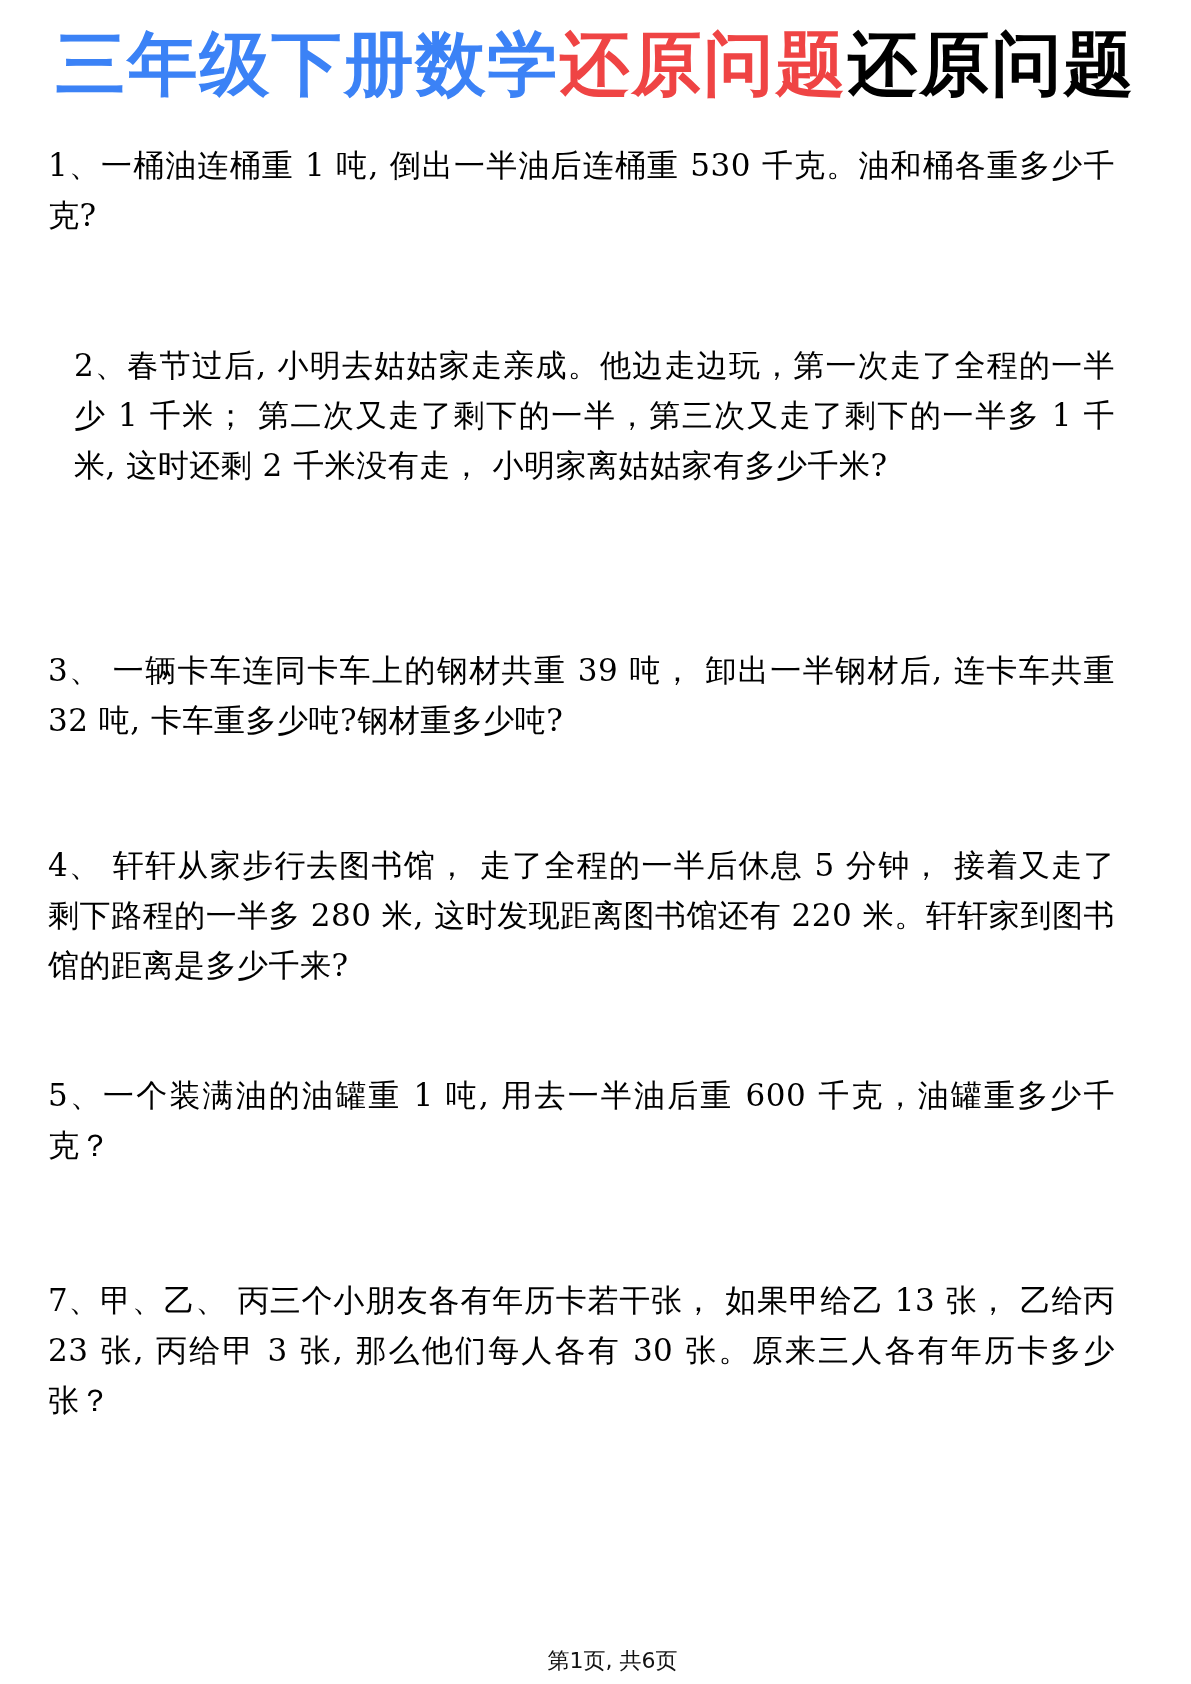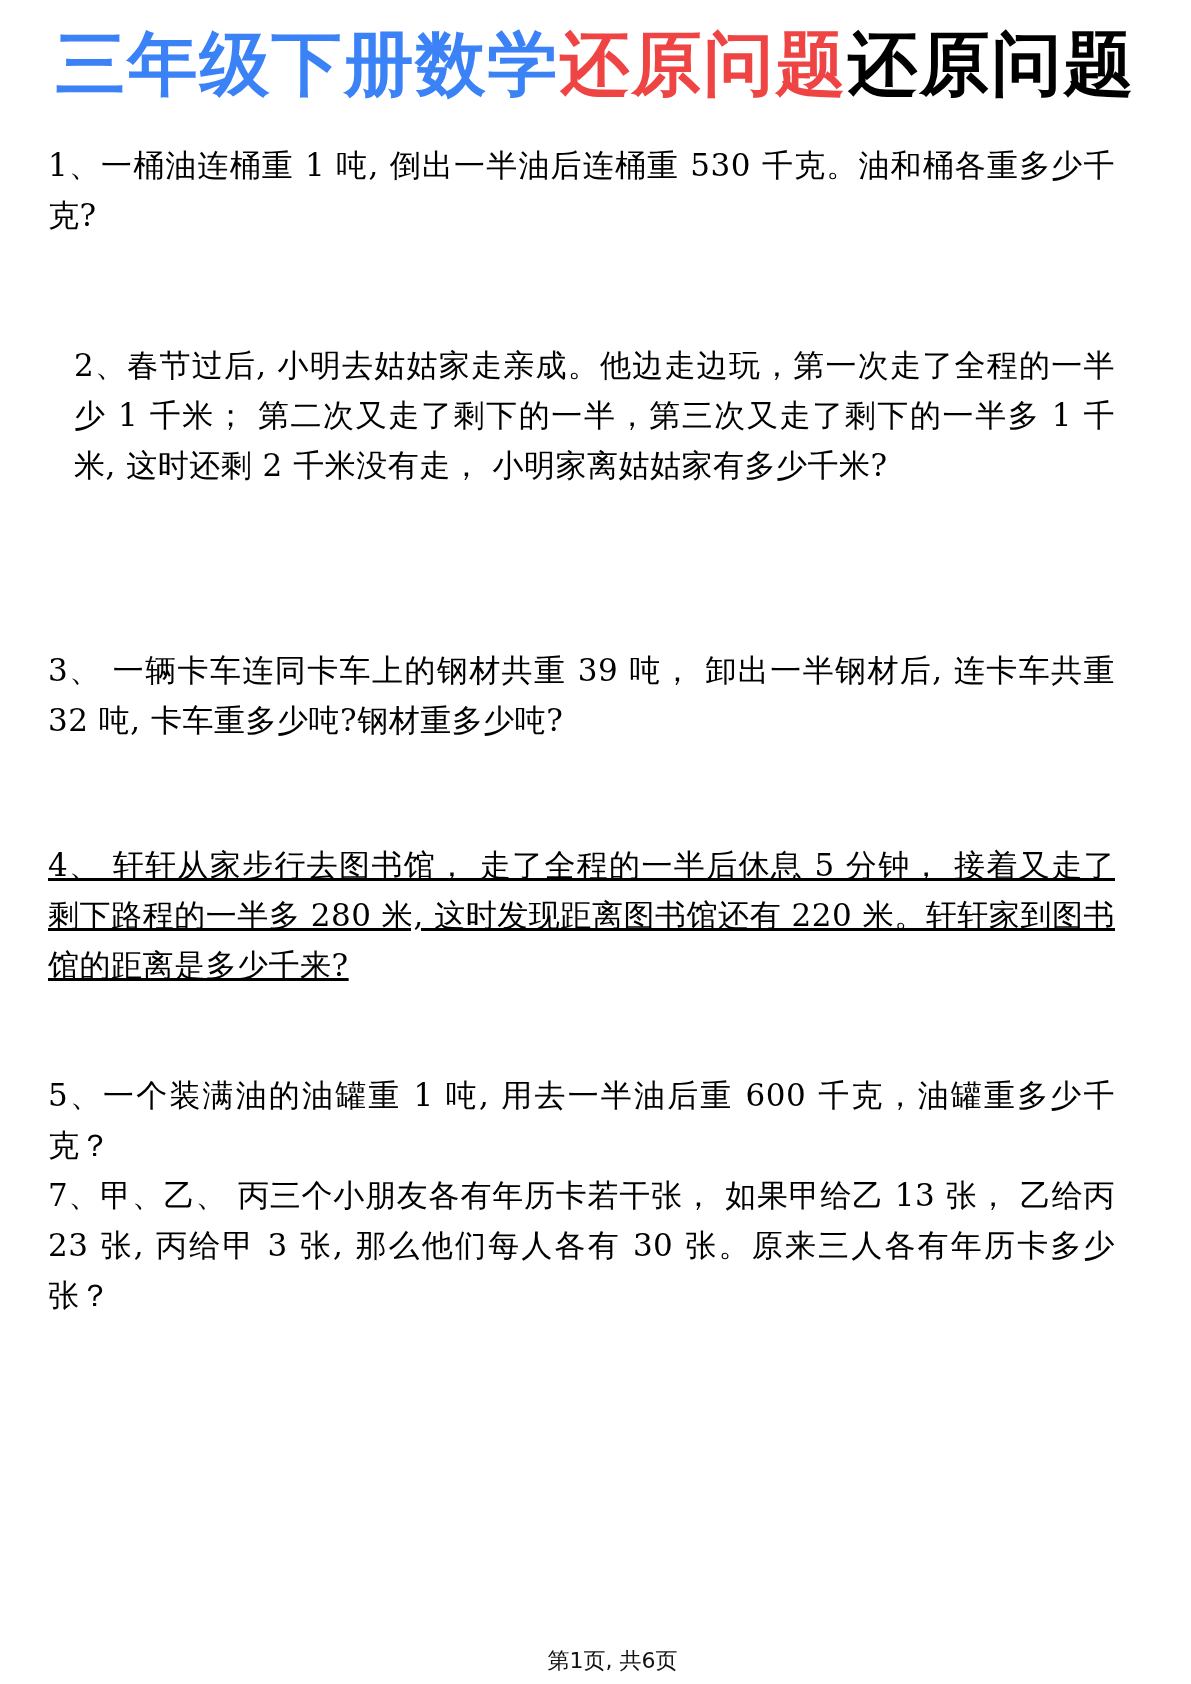--- a/index.html
+++ b/index.html
@@ -37,24 +37,24 @@
     font-size: 31px;
     line-height: 50px;
     text-align: justify;
     text-justify: inter-ideograph;
     letter-spacing: 0.5px;
   }
   .problem.last-left { text-align-last: left; }
   #p1 { margin-top: 37px; }
   #p2 { margin-top: 100px; margin-left: 26px; }
   #p3 { margin-top: 155px; }
-  #p4 { margin-top: 95px; text-decoration: underline; }
+  #p4 { margin-top: 95px; }
   #p5 { margin-top: 80px; }
   #p6 { margin-top: 103px; }
-  #p7 { }
+  #p7 { margin-top: 105px; }
   .footer {
     position: absolute;
     left: 17px;
     bottom: 8px;
     width: 100%;
     text-align: center;
     font-size: 22px;
     font-family: "DejaVu Sans", "Liberation Sans", sans-serif;
     color: #111111;
   }

